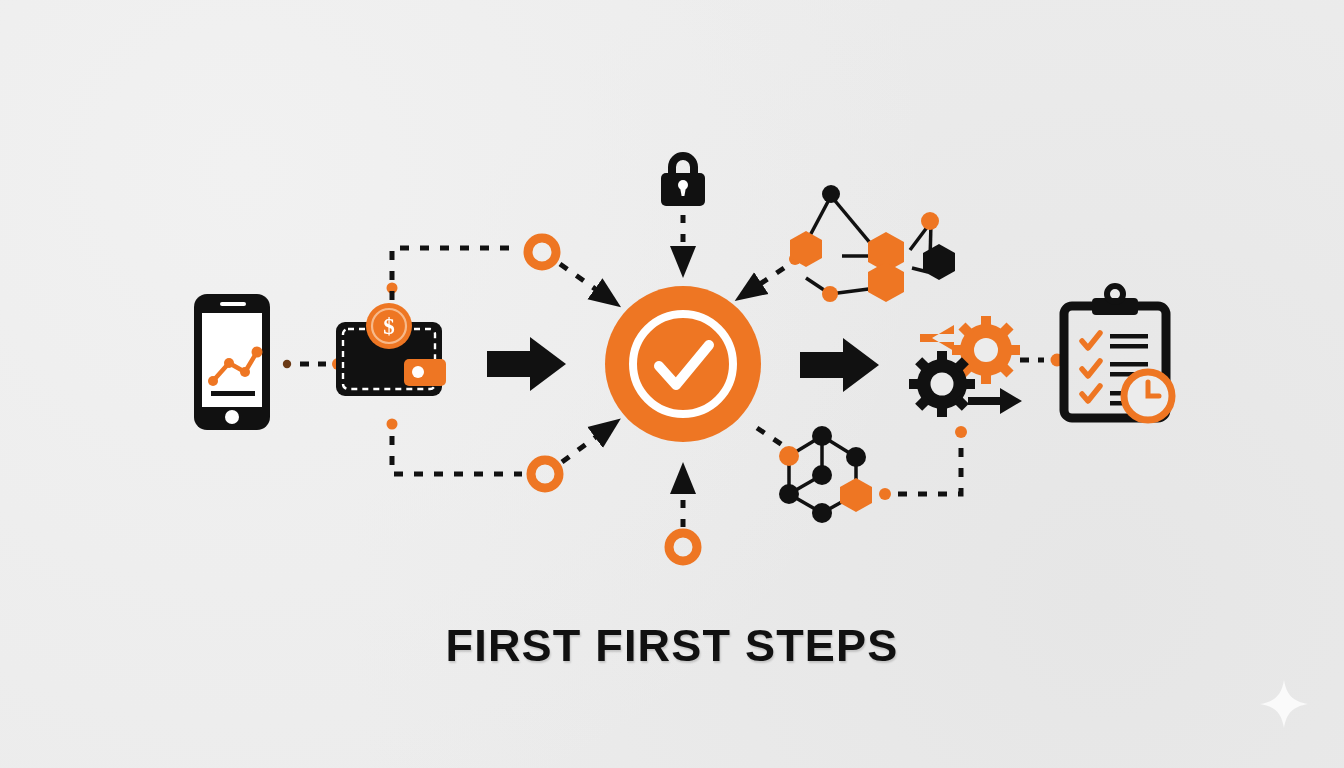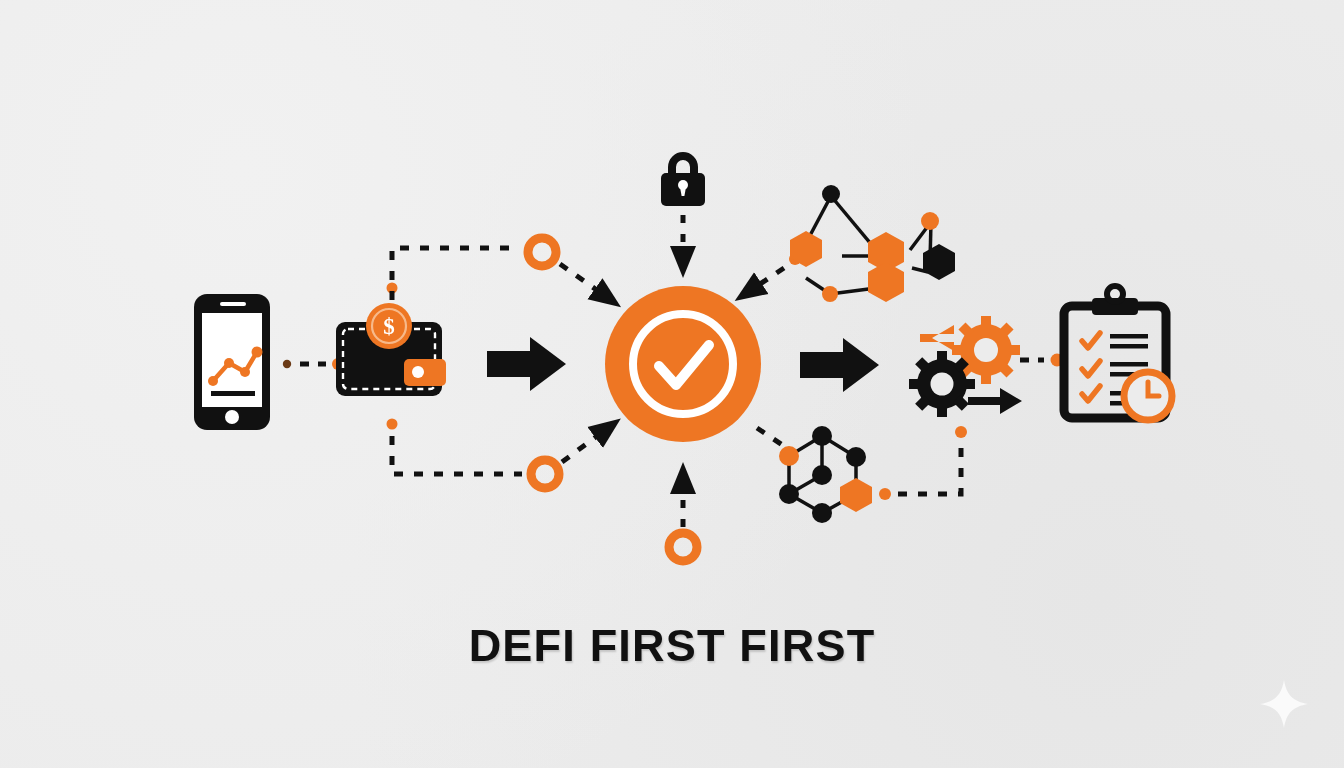--- a/index.html
+++ b/index.html
@@ -256,20 +256,20 @@
         <rect x="1110" y="362" width="38" height="4.5"></rect>
         <rect x="1110" y="372" width="38" height="4.5"></rect>
         <rect x="1110" y="391" width="22" height="4.5"></rect>
         <rect x="1110" y="401" width="22" height="4.5"></rect>
       </g>
       <circle cx="1148" cy="396" r="24" fill="#ececec" stroke="#ee7623" stroke-width="7"></circle>
       <path d="M1148,382 v14 h11" fill="none" stroke="#ee7623" stroke-width="5" stroke-linecap="round"></path>
     </g>
   </svg>
 
-  <div class="title">DEFI FIRST FIRST</div>
+  <div class="title">FIRST FIRST STEPS</div>
 
   <svg class="sparkle" viewBox="0 0 52 52">
     <path d="M26,2 C28.5,17 35,23.5 50,26 C35,28.5 28.5,35 26,50
              C23.5,35 17,28.5 2,26 C17,23.5 23.5,17 26,2 Z" fill="#fafafa"></path>
   </svg>
 
 </div>
 
 </body></html>

